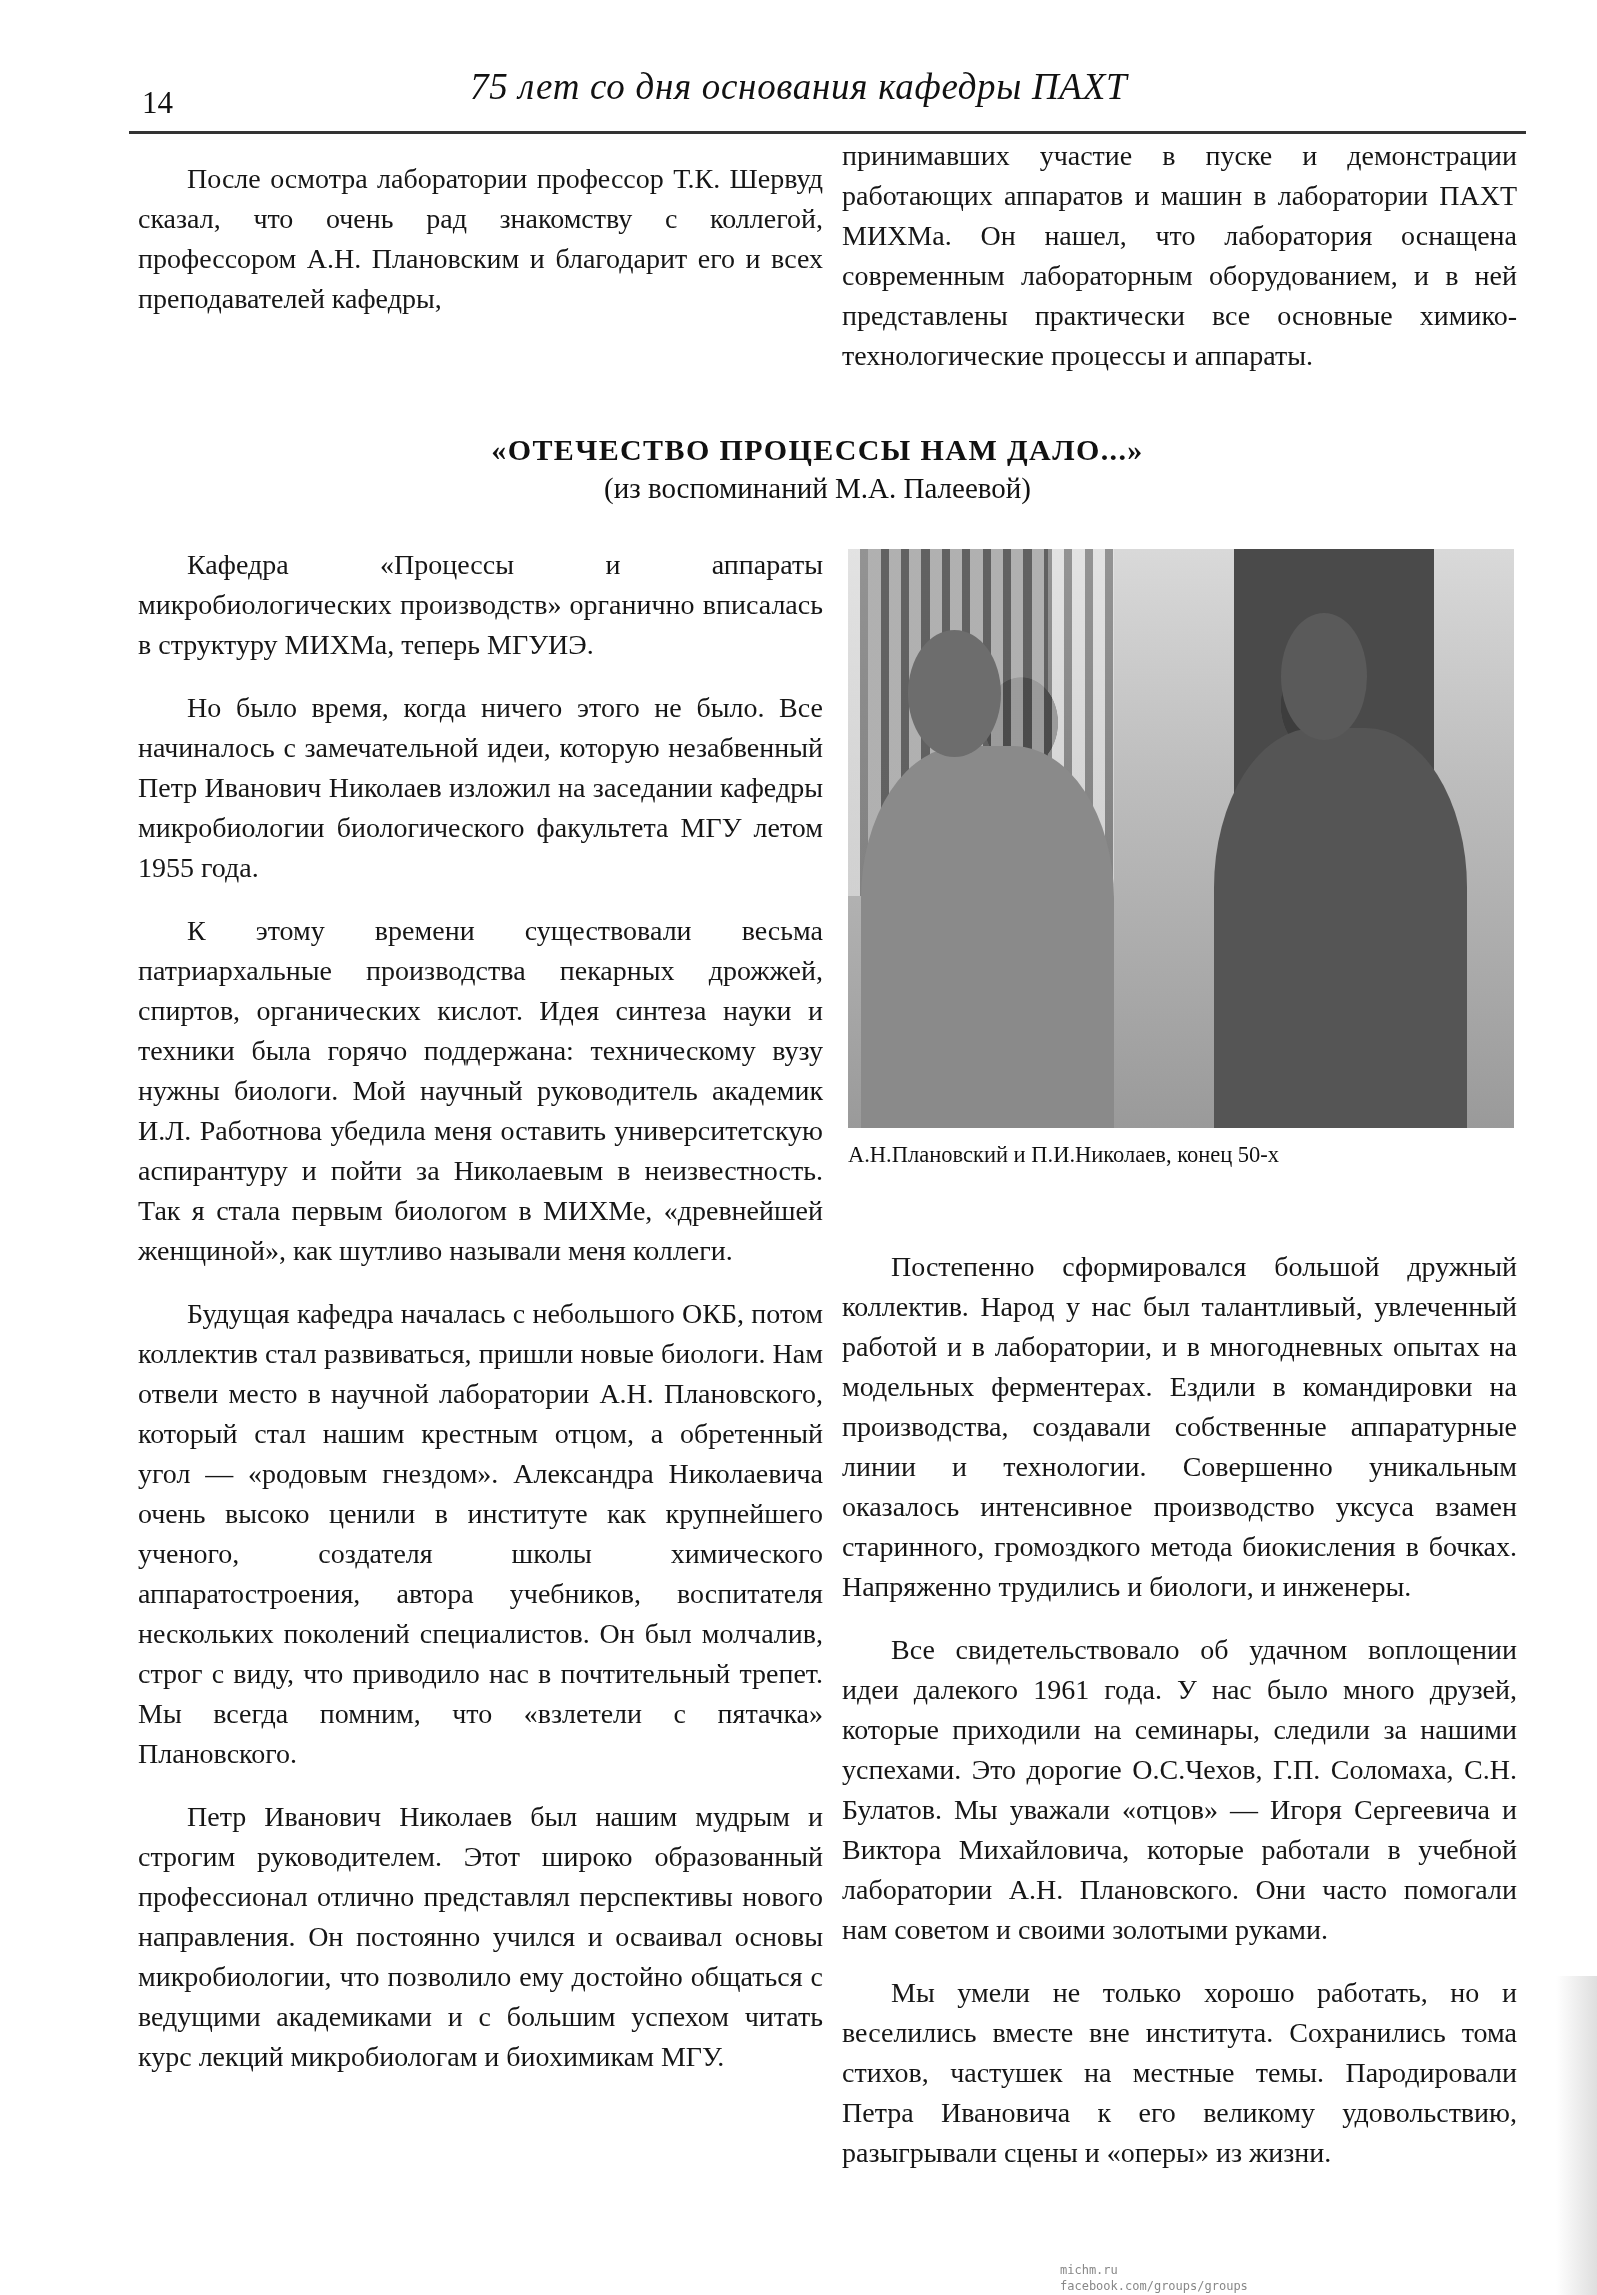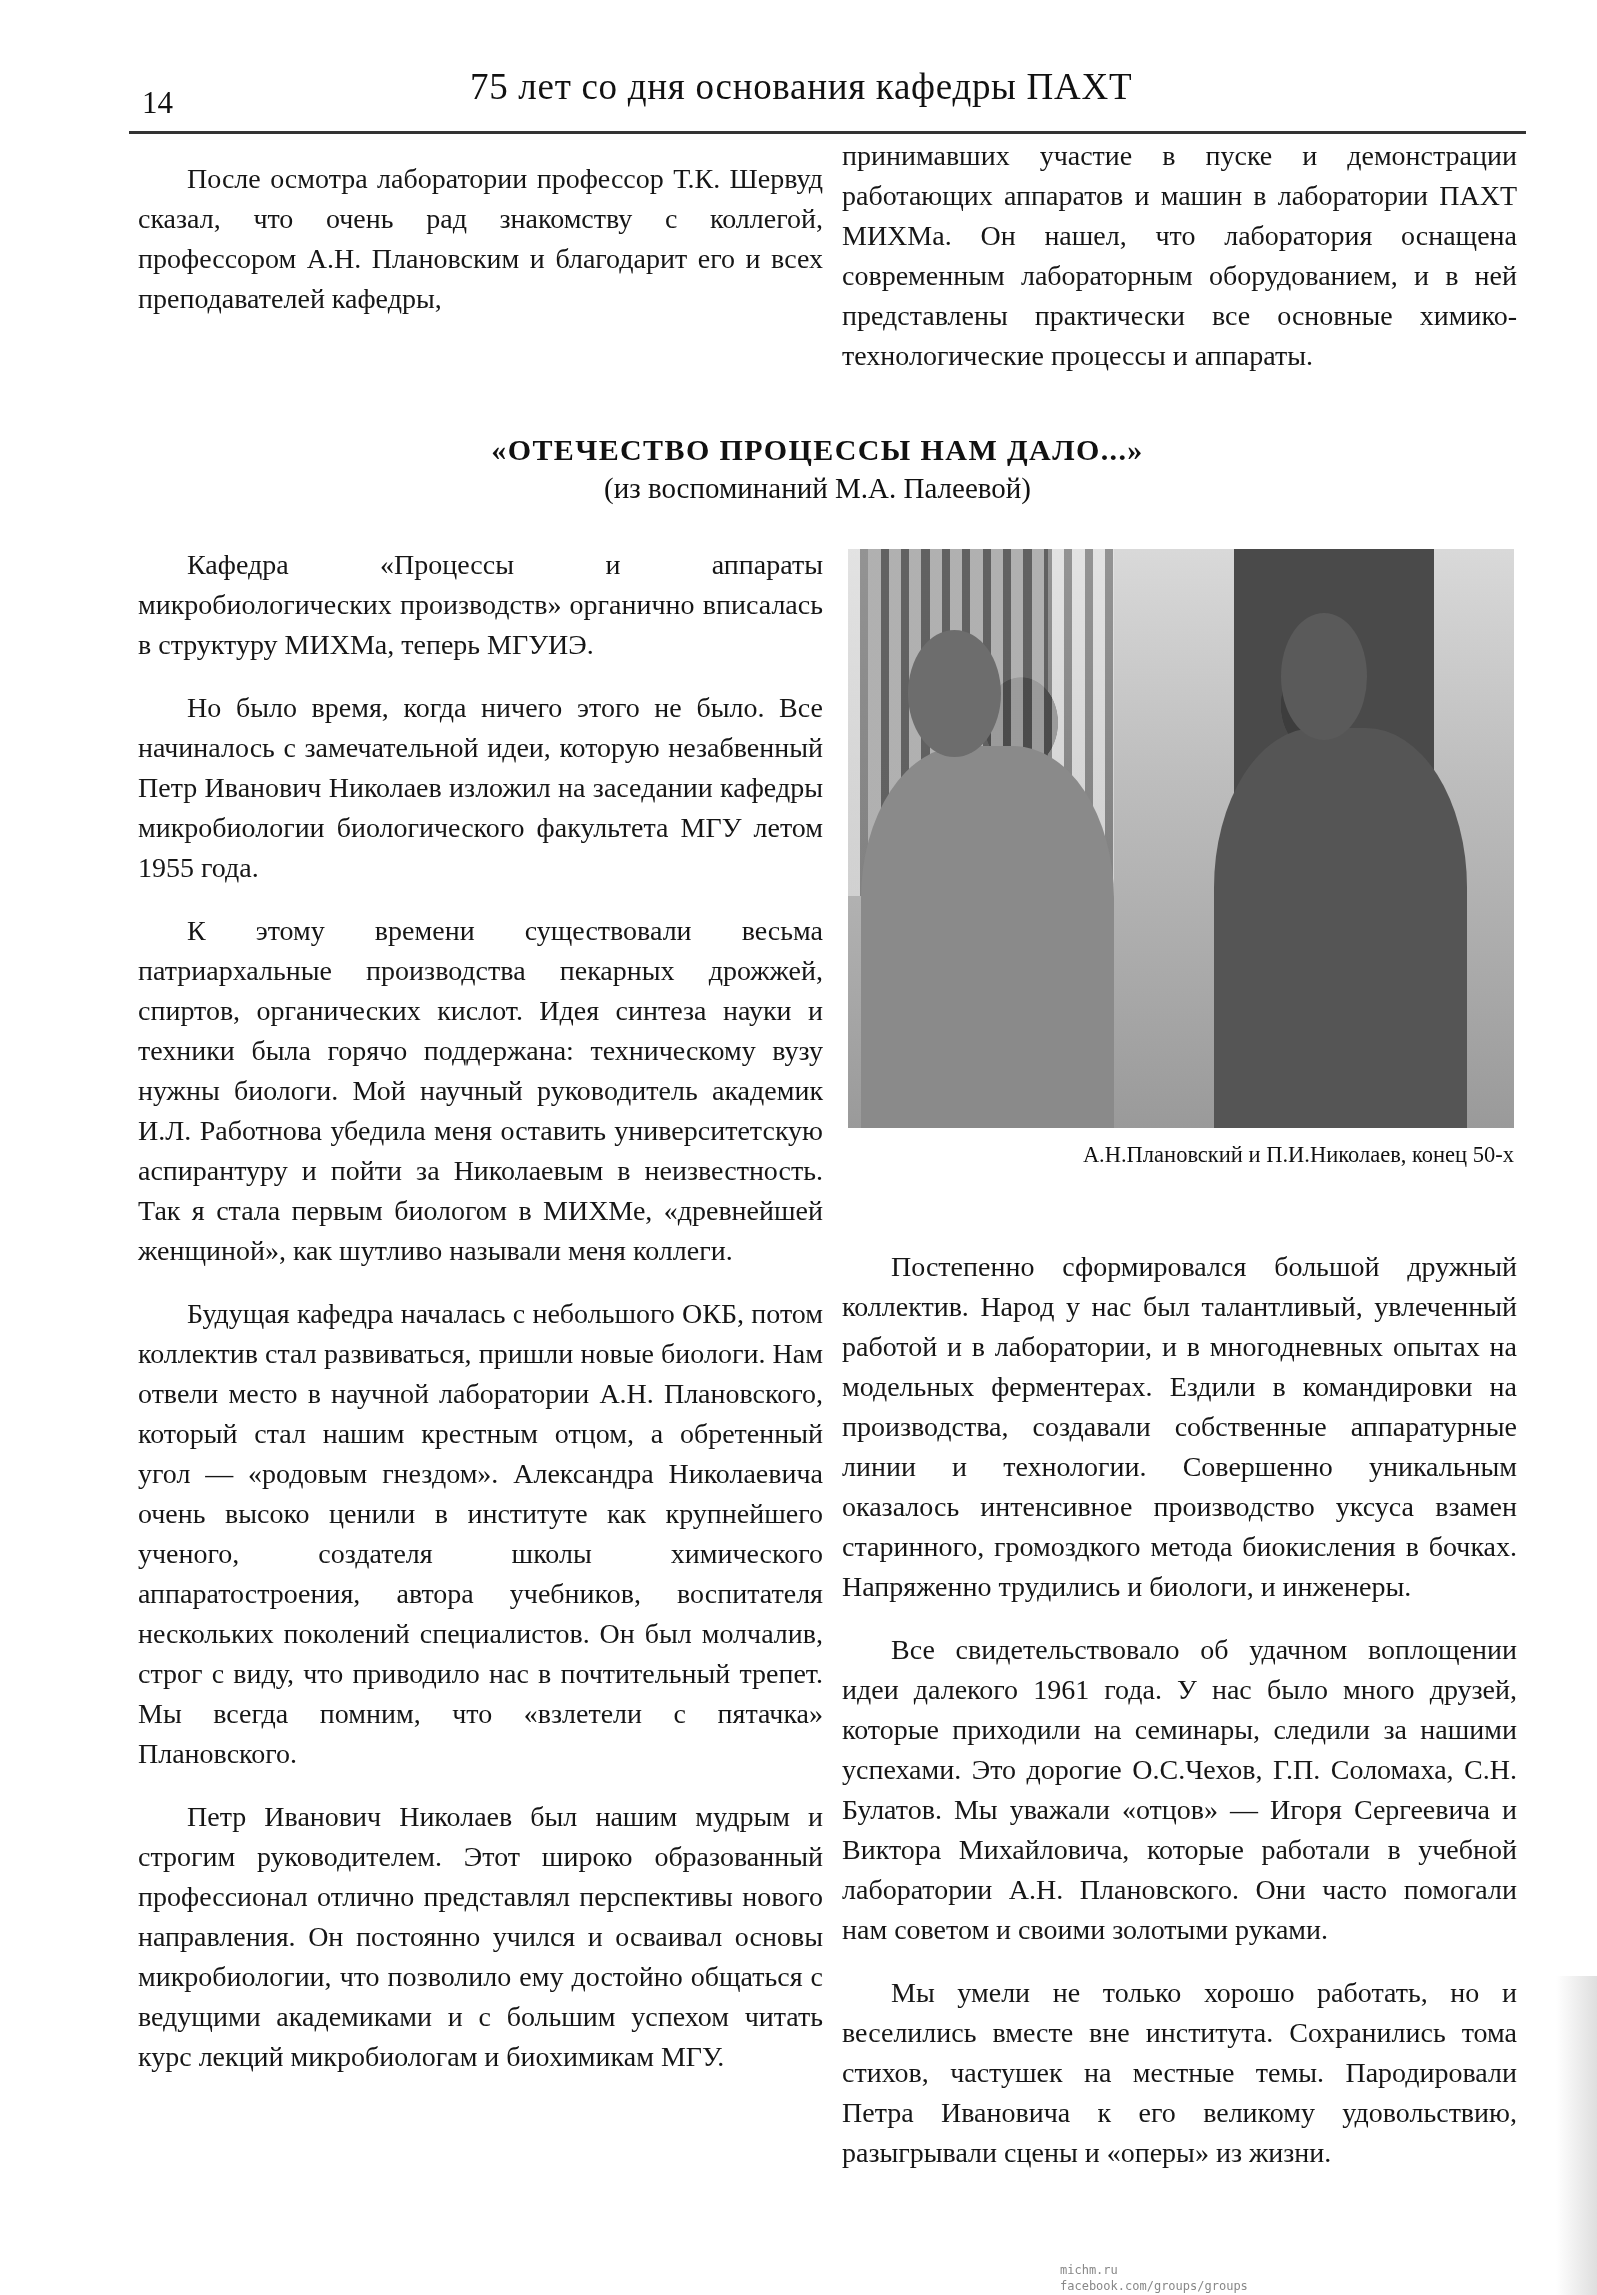--- a/index.html
+++ b/index.html
@@ -7,21 +7,21 @@
     width: 1597px; height: 2295px; position: relative; overflow: hidden;
     background: #ffffff; color: #141414;
     font-family: "Liberation Serif", "DejaVu Serif", serif;
   }
   .page-number {
     position: absolute; left: 142px; top: 87px;
     font-size: 31px; line-height: 1; color: #111;
   }
   .running-head {
     position: absolute; left: 470px; top: 65px; width: 749px;
-    font-size: 37px; color: #111; white-space: nowrap;
+    font-size: 37px; font-style: italic; color: #111; white-space: nowrap;
     letter-spacing: 0.7px;
   }
   .header-rule {
     position: absolute; left: 129px; top: 131px; width: 1397px; height: 2.7px;
     background: #333;
   }
   .col {
     position: absolute; font-size: 28px; line-height: 40px; text-align: justify;
     color: #161616;
   }
@@ -64,21 +64,21 @@
   }
   .photo .man-right {
     position: absolute; left: 55%; top: 31%; width: 38%; height: 69%;
     background: #555; border-radius: 40% 40% 0 0;
   }
   .photo .man-right-head {
     position: absolute; left: 65%; top: 11%; width: 13%; height: 22%;
     background: #5a5a5a; border-radius: 50%;
   }
   .photo-caption {
-    position: absolute; left: 848px; top: 1142px; width: 666px; text-align: right;
+    position: absolute; left: 848px; top: 1142px; width: 666px; text-align: left;
     font-size: 22.5px; color: #111;
   }
   .main-right { left: 842px; top: 1247px; width: 675px; }
   .watermark {
     position: absolute; left: 1060px; top: 2262px;
     font-family: "DejaVu Sans Mono", "Liberation Mono", monospace;
     font-size: 12px; line-height: 16.4px; color: #888;
   }
   .edge-shadow {
     position: absolute; right: 0; top: 1976px; width: 41px; height: 320px;

